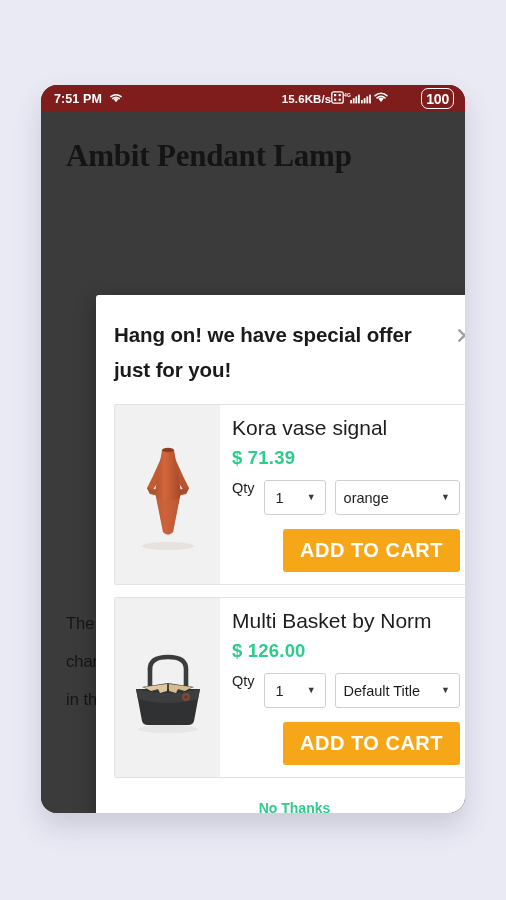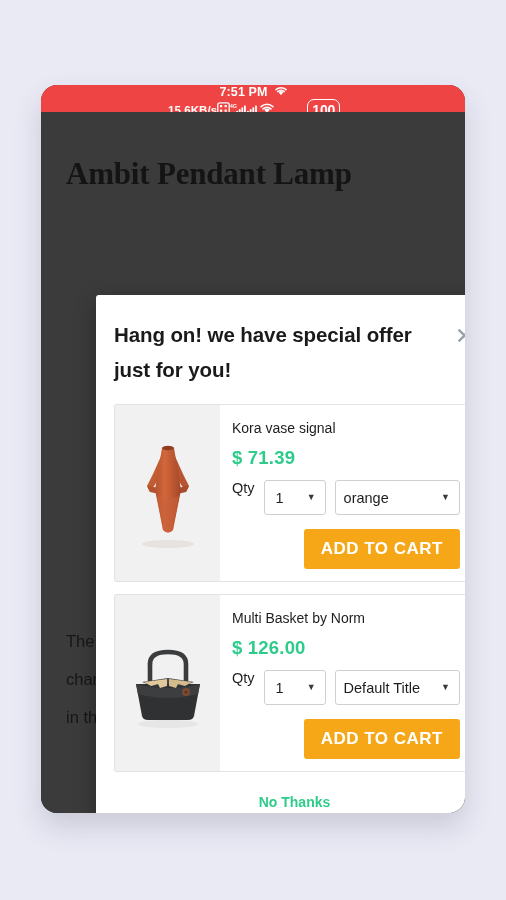--- a/index.html
+++ b/index.html
@@ -25,30 +25,29 @@
     height: 728px;
     border-radius: 16px;
     background: #3b3b3b;
     overflow: hidden;
     box-shadow: 0 14px 28px rgba(60, 60, 90, 0.18);
   }
 
   
   .statusbar {
     height: 27px;
-    background: #ef4444;
+    background: #7f1d1d;
     display: flex;
     align-items: center;
     justify-content: space-between;
     padding: 0 11px 0 13px;
     color: #ffffff;
     font-size: 12.5px;
     font-weight: bold;
     letter-spacing: .1px;
-    flex-direction: column;
   }
   .sb-left { display: flex; align-items: center; gap: 7px; }
   .sb-right { display: flex; align-items: center; }
   .sb-speed { font-size: 11.5px; font-weight: bold; }
   .ic { display: block; }
 
   .battery {
     border: 1.6px solid #fff;
     border-radius: 7px;
     font-size: 14px;
@@ -73,21 +72,21 @@
     font-size: 20px;
     font-weight: bold;
     color: #1c1c1c;
     letter-spacing: .1px;
   }
   .prod-title {
     font-family: "Liberation Serif", serif;
     font-size: 31px;
     font-weight: bold;
     color: #141414;
-    margin-top: 22px;
+    margin-top: 4px;
     white-space: nowrap;
     letter-spacing: -.2px;
   }
   .desc {
     margin-top: 430px;
     font-size: 16.5px;
     line-height: 38px;
     color: #161616;
     font-family: "Liberation Sans", sans-serif;
   }
@@ -150,21 +149,21 @@
     align-items: center;
     justify-content: center;
   }
   .card-body {
     flex: 1;
     padding: 12px 14px 12px 12px;
     display: flex;
     flex-direction: column;
   }
   .p-name {
-    font-size: 14px;
+    font-size: 21px;
     color: #1d1d1d;
     line-height: 22px;
     margin-bottom: 8px;
   }
   .p-price {
     font-size: 18.5px;
     font-weight: bold;
     color: #2ecc8b;
     margin-bottom: 11px;
     letter-spacing: .2px;
@@ -202,21 +201,21 @@
   .p-actions {
     display: flex;
     justify-content: flex-end;
     margin-top: 14px;
   }
   .atc {
     background: #f5a718;
     color: #ffffff;
     border: none;
     border-radius: 3px;
-    font-size: 17px;
+    font-size: 20px;
     font-weight: bold;
     letter-spacing: .5px;
     padding: 10px 17px;
     cursor: pointer;
     font-family: "Liberation Sans", sans-serif;
   }
 
   .no-thanks {
     display: block;
     width: 100%;

